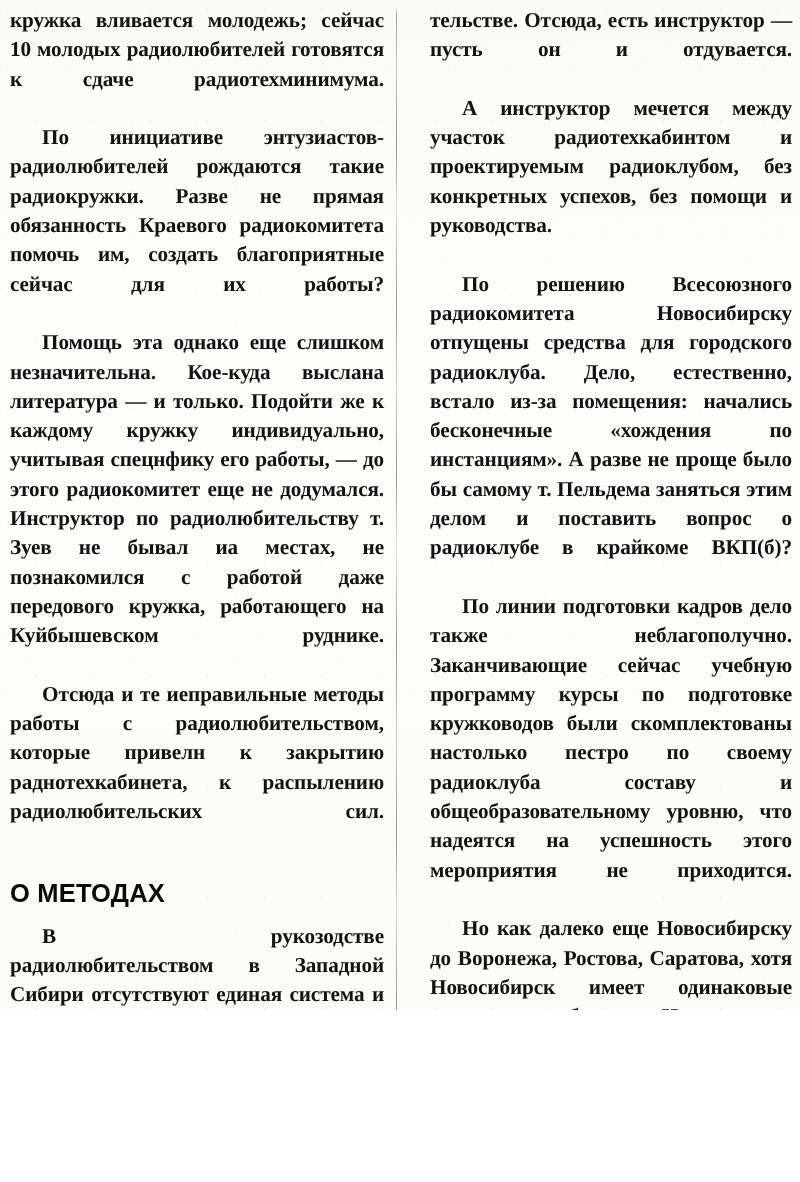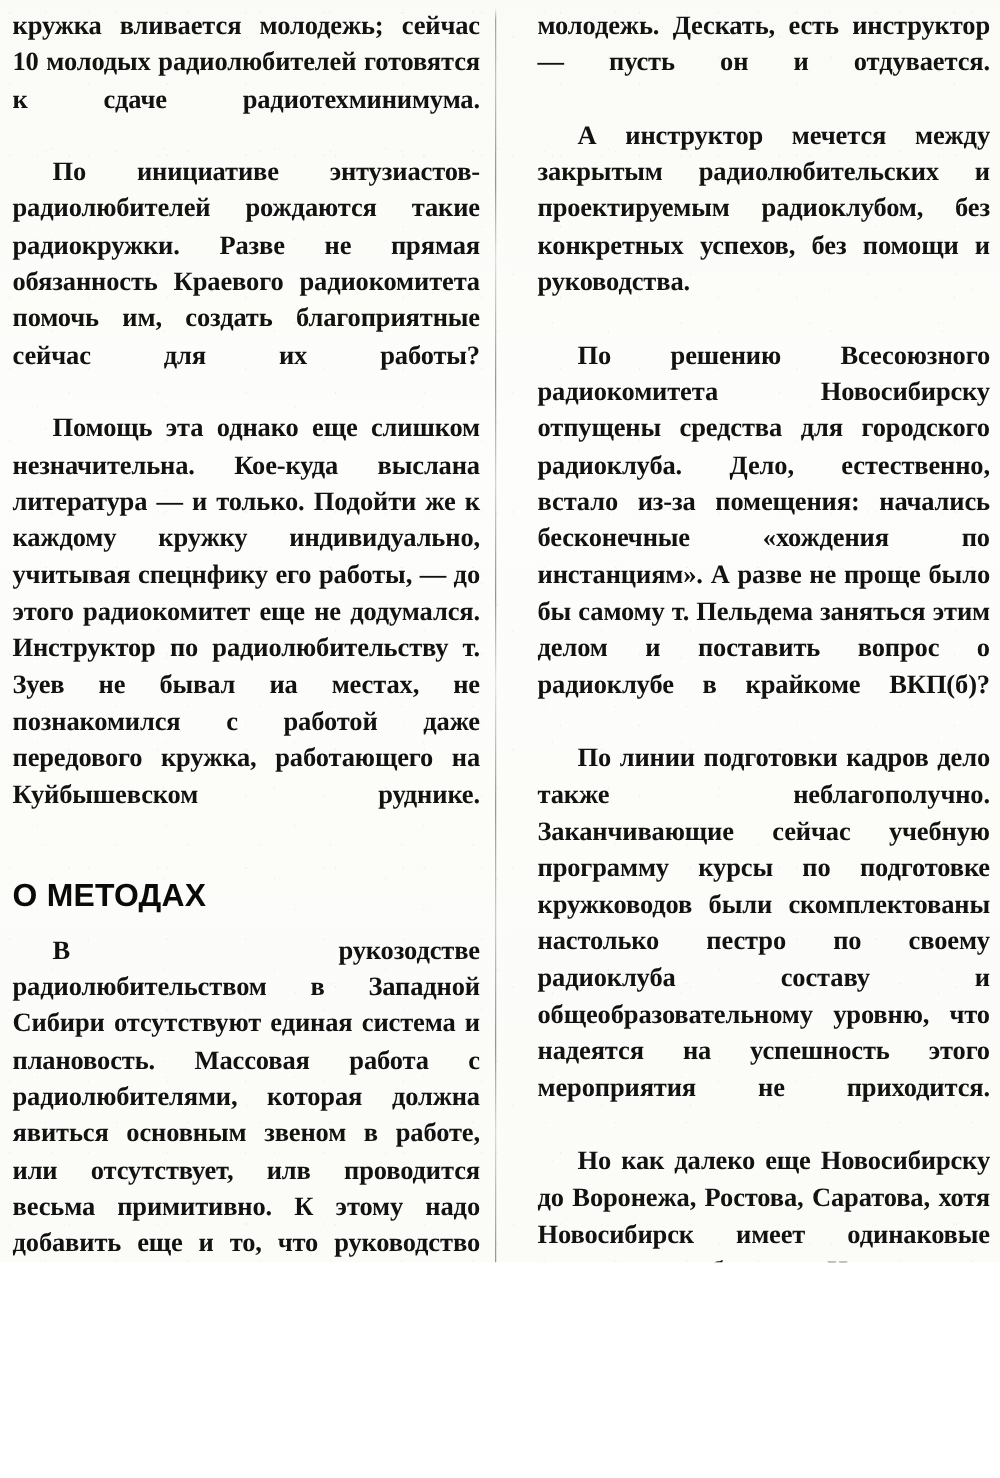--- a/index.html
+++ b/index.html
@@ -139,34 +139,35 @@
   <div id="column-divider"></div>
 
   <div id="left-column" class="column">
 
     <p class="para continued">кружка вливается молодежь; сейчас 10 молодых радиолюбителей готовятся к сдаче радиотехминимума.</p>
 
     <p class="para">По инициативе энтузиастов-радиолюбителей рождаются такие радиокружки. Разве не прямая обязанность Краевого радиокомитета помочь им, создать благоприятные сейчас для их работы?</p>
 
     <p class="para">Помощь эта однако еще слишком незначительна. Кое-куда выслана литература — и только. Подойти же к каждому кружку индивидуально, учитывая спецнфику его работы, — до этого радиокомитет еще не додумался. Инструктор по радиолюбительству т. Зуев не бывал иа местах, не познакомился с работой даже передового кружка, работающего на Куйбышевском руднике.</p>
 
+    <p class="para">Отсюда и те иеправильные методы работы с радиолюбительством, которые привелн к закрытию раднотехкабинета, к распылению радиолюбительских сил.</p>
 
     <h2 id="section-heading">
       <span class="hl">О МЕТОДАХ</span>
     </h2>
 
     <p class="para">В рукозодстве радиолюбительством в Западной Сибири отсутствуют единая система и плановость. Массовая работа с радиолюбителями, которая должна явиться основным звеном в работе, или отсутствует, илв проводится весьма примитивно. К этому надо добавить еще и то, что руководство радиокомитета, вначале очень оперативно взязшееся за новый участок работы, сейчас совершенно отошло от заботы о радиолюби-</p>
 
   </div>
 
   <div id="right-column" class="column">
 
-    <p class="para continued">молодежь. Дескать, есть инструктор — пусть он и отдувается.</p>
+    <p class="para continued">тельстве. Отсюда, есть инструктор — пусть он и отдувается.</p>
 
-    <p class="para">А инструктор мечется между закрытым радиолюбительских и проектируемым радиоклубом, без конкретных успехов, без помощи и руководства.</p>
+    <p class="para">А инструктор мечется между участок радиотехкабинтом и проектируемым радиоклубом, без конкретных успехов, без помощи и руководства.</p>
 
     <p class="para">По решению Всесоюзного радиокомитета Новосибирску отпущены средства для городского радиоклуба. Дело, естественно, встало из-за помещения: начались бесконечные «хождения по инстанциям». А разве не проще было бы самому т. Пельдема заняться этим делом и поставить вопрос о радиоклубе в крайкоме ВКП(б)?</p>
 
     <p class="para">По линии подготовки кадров дело также неблагополучно. Заканчивающие сейчас учебную программу курсы по подготовке кружководов были скомплектованы настолько пестро по своему радиоклуба составу и общеобразовательному уровню, что надеятся на успешность этого мероприятия не приходится.</p>
 
 
     <p class="para">Но как далеко еще Новосибирску до Воронежа, Ростова, Саратова, хотя Новосибирск имеет одинаковые условия работы. Инициативы, напористости, уменья доводить до конца начатое дело — всего этого нехватает Новосибирскому радиокомитету и его работникам.</p>
 
   </div>
 

